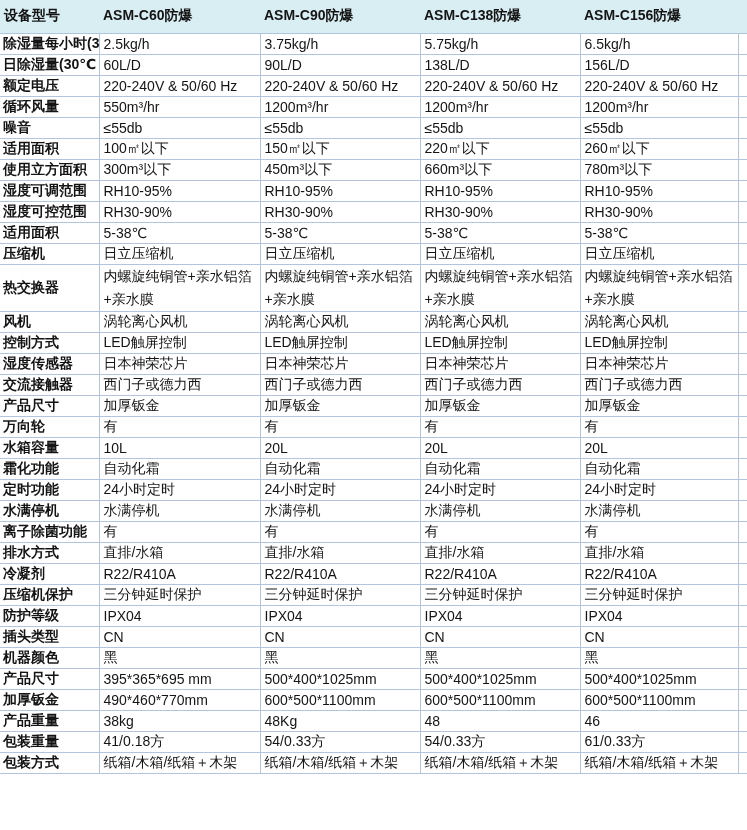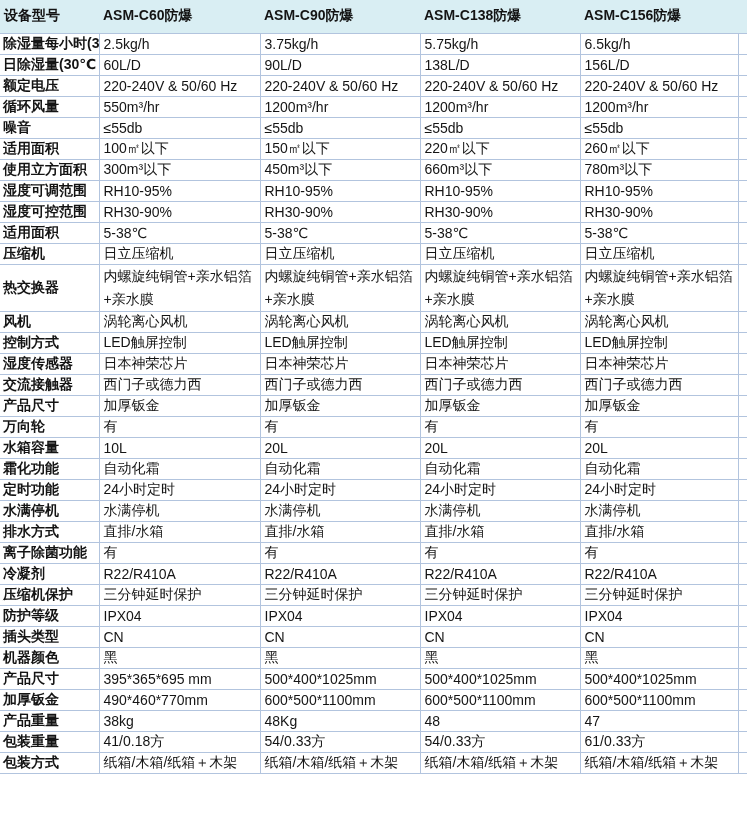--- a/index.html
+++ b/index.html
@@ -252,36 +252,36 @@
       </tr>
       <tr>
         <th>水满停机</th>
         <td>水满停机</td>
         <td>水满停机</td>
         <td>水满停机</td>
         <td>水满停机</td>
         <td class="sliver"></td>
       </tr>
       <tr>
+        <th>离子除菌功能</th>
+        <td>有</td>
+        <td>有</td>
+        <td>有</td>
+        <td>有</td>
+        <td class="sliver"></td>
+      </tr>
+      <tr>
         <th>排水方式</th>
         <td>直排/水箱</td>
         <td>直排/水箱</td>
         <td>直排/水箱</td>
         <td>直排/水箱</td>
         <td class="sliver"></td>
       </tr>
       <tr>
-        <th>离子除菌功能</th>
-        <td>有</td>
-        <td>有</td>
-        <td>有</td>
-        <td>有</td>
-        <td class="sliver"></td>
-      </tr>
-      <tr>
         <th>冷凝剂</th>
         <td>R22/R410A</td>
         <td>R22/R410A</td>
         <td>R22/R410A</td>
         <td>R22/R410A</td>
         <td class="sliver"></td>
       </tr>
       <tr>
         <th>压缩机保护</th>
         <td>三分钟延时保护</td>
@@ -328,21 +328,21 @@
         <td>600*500*1100mm</td>
         <td>600*500*1100mm</td>
         <td>600*500*1100mm</td>
         <td class="sliver"></td>
       </tr>
       <tr>
         <th>产品重量</th>
         <td>38kg</td>
         <td>48Kg</td>
         <td>48</td>
-        <td>47</td>
+        <td>46</td>
         <td class="sliver"></td>
       </tr>
       <tr>
         <th>包装重量</th>
         <td>41/0.18方</td>
         <td>54/0.33方</td>
         <td>54/0.33方</td>
         <td>61/0.33方</td>
         <td class="sliver"></td>
       </tr>

